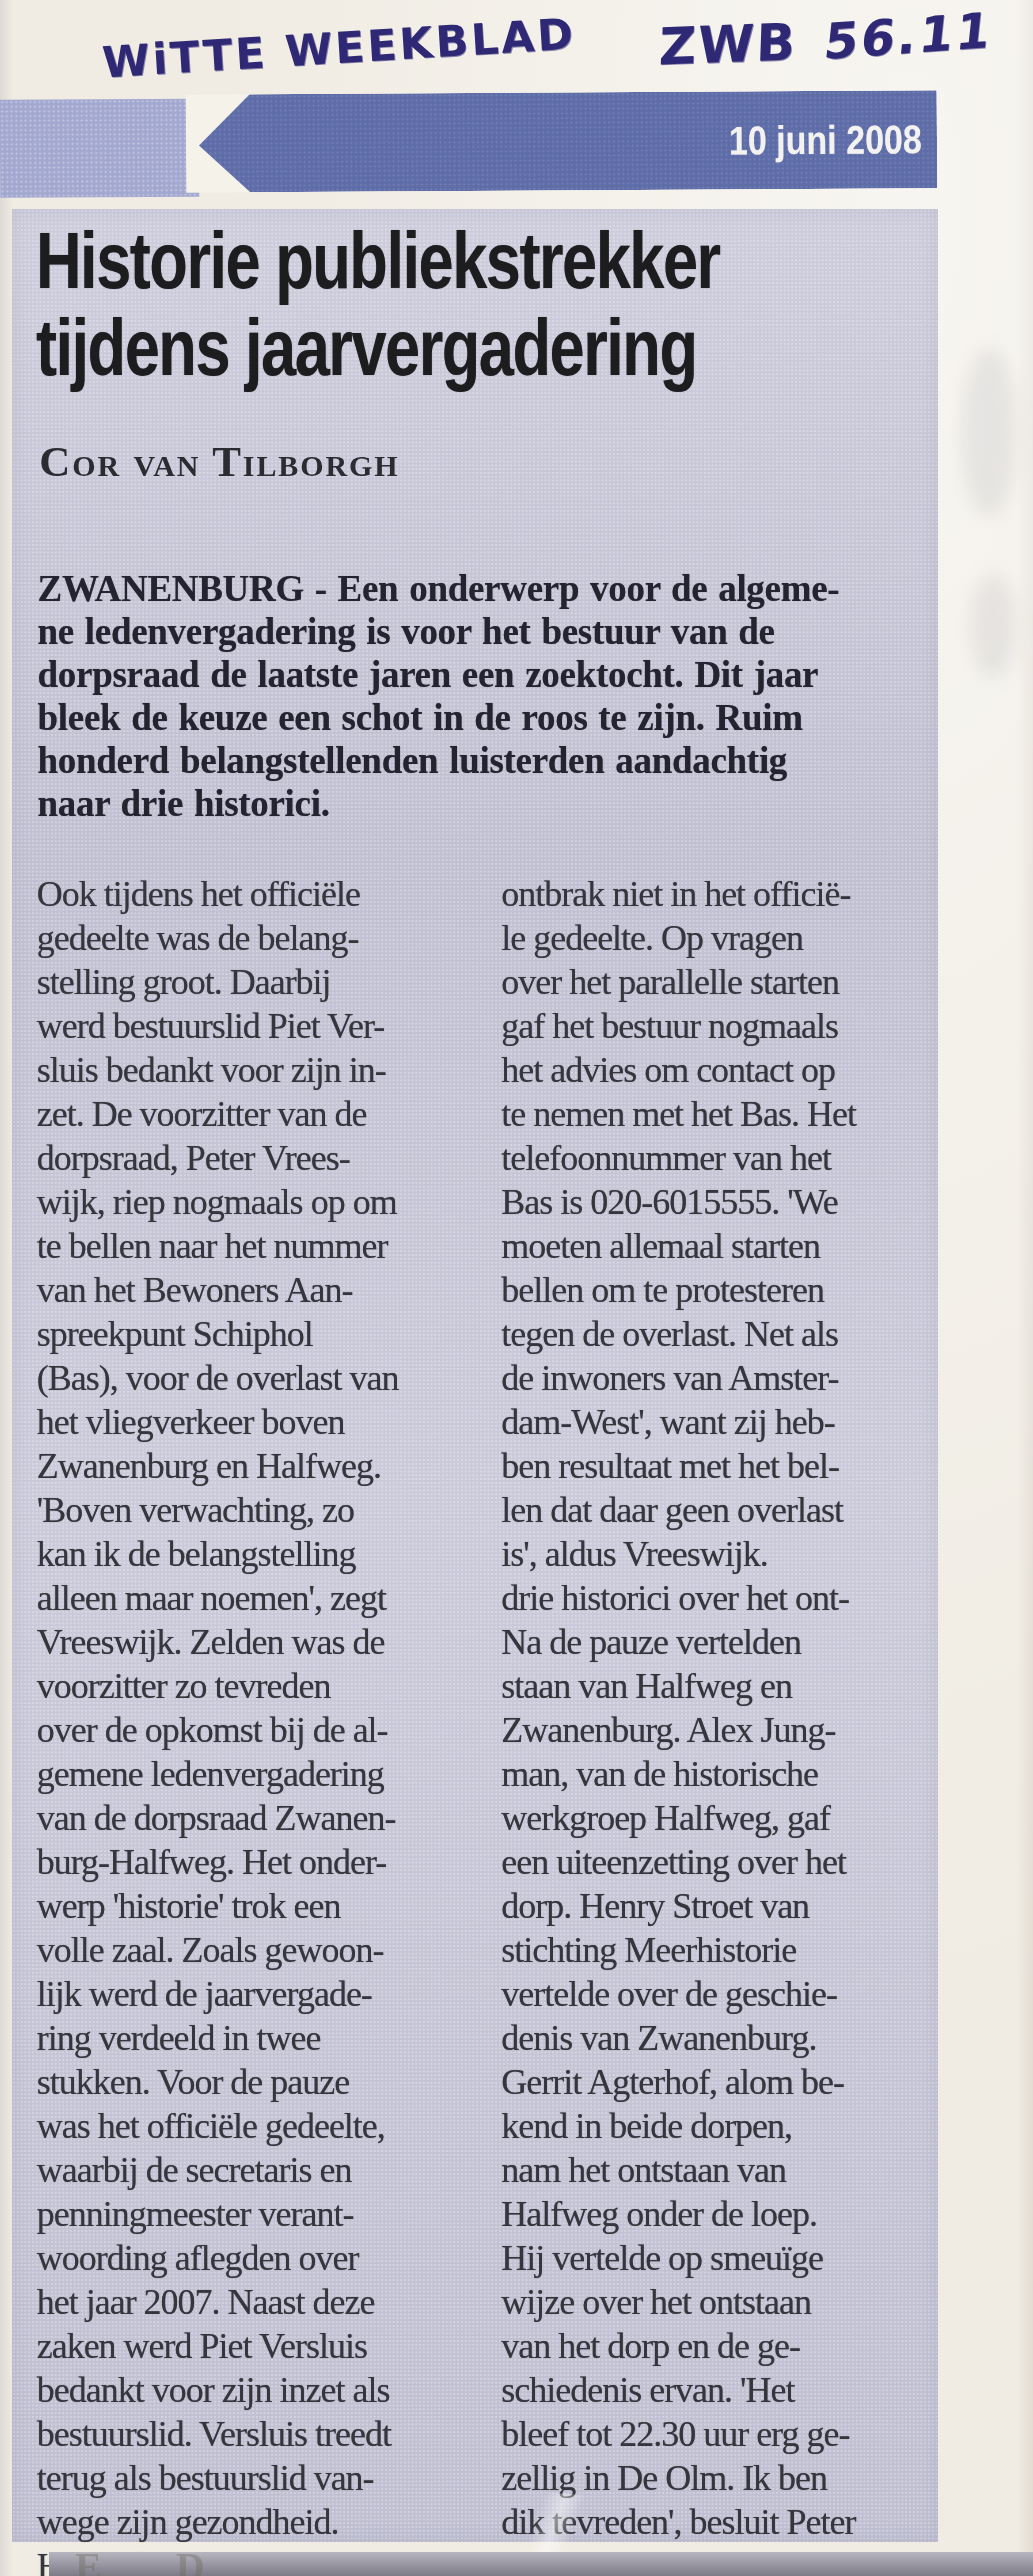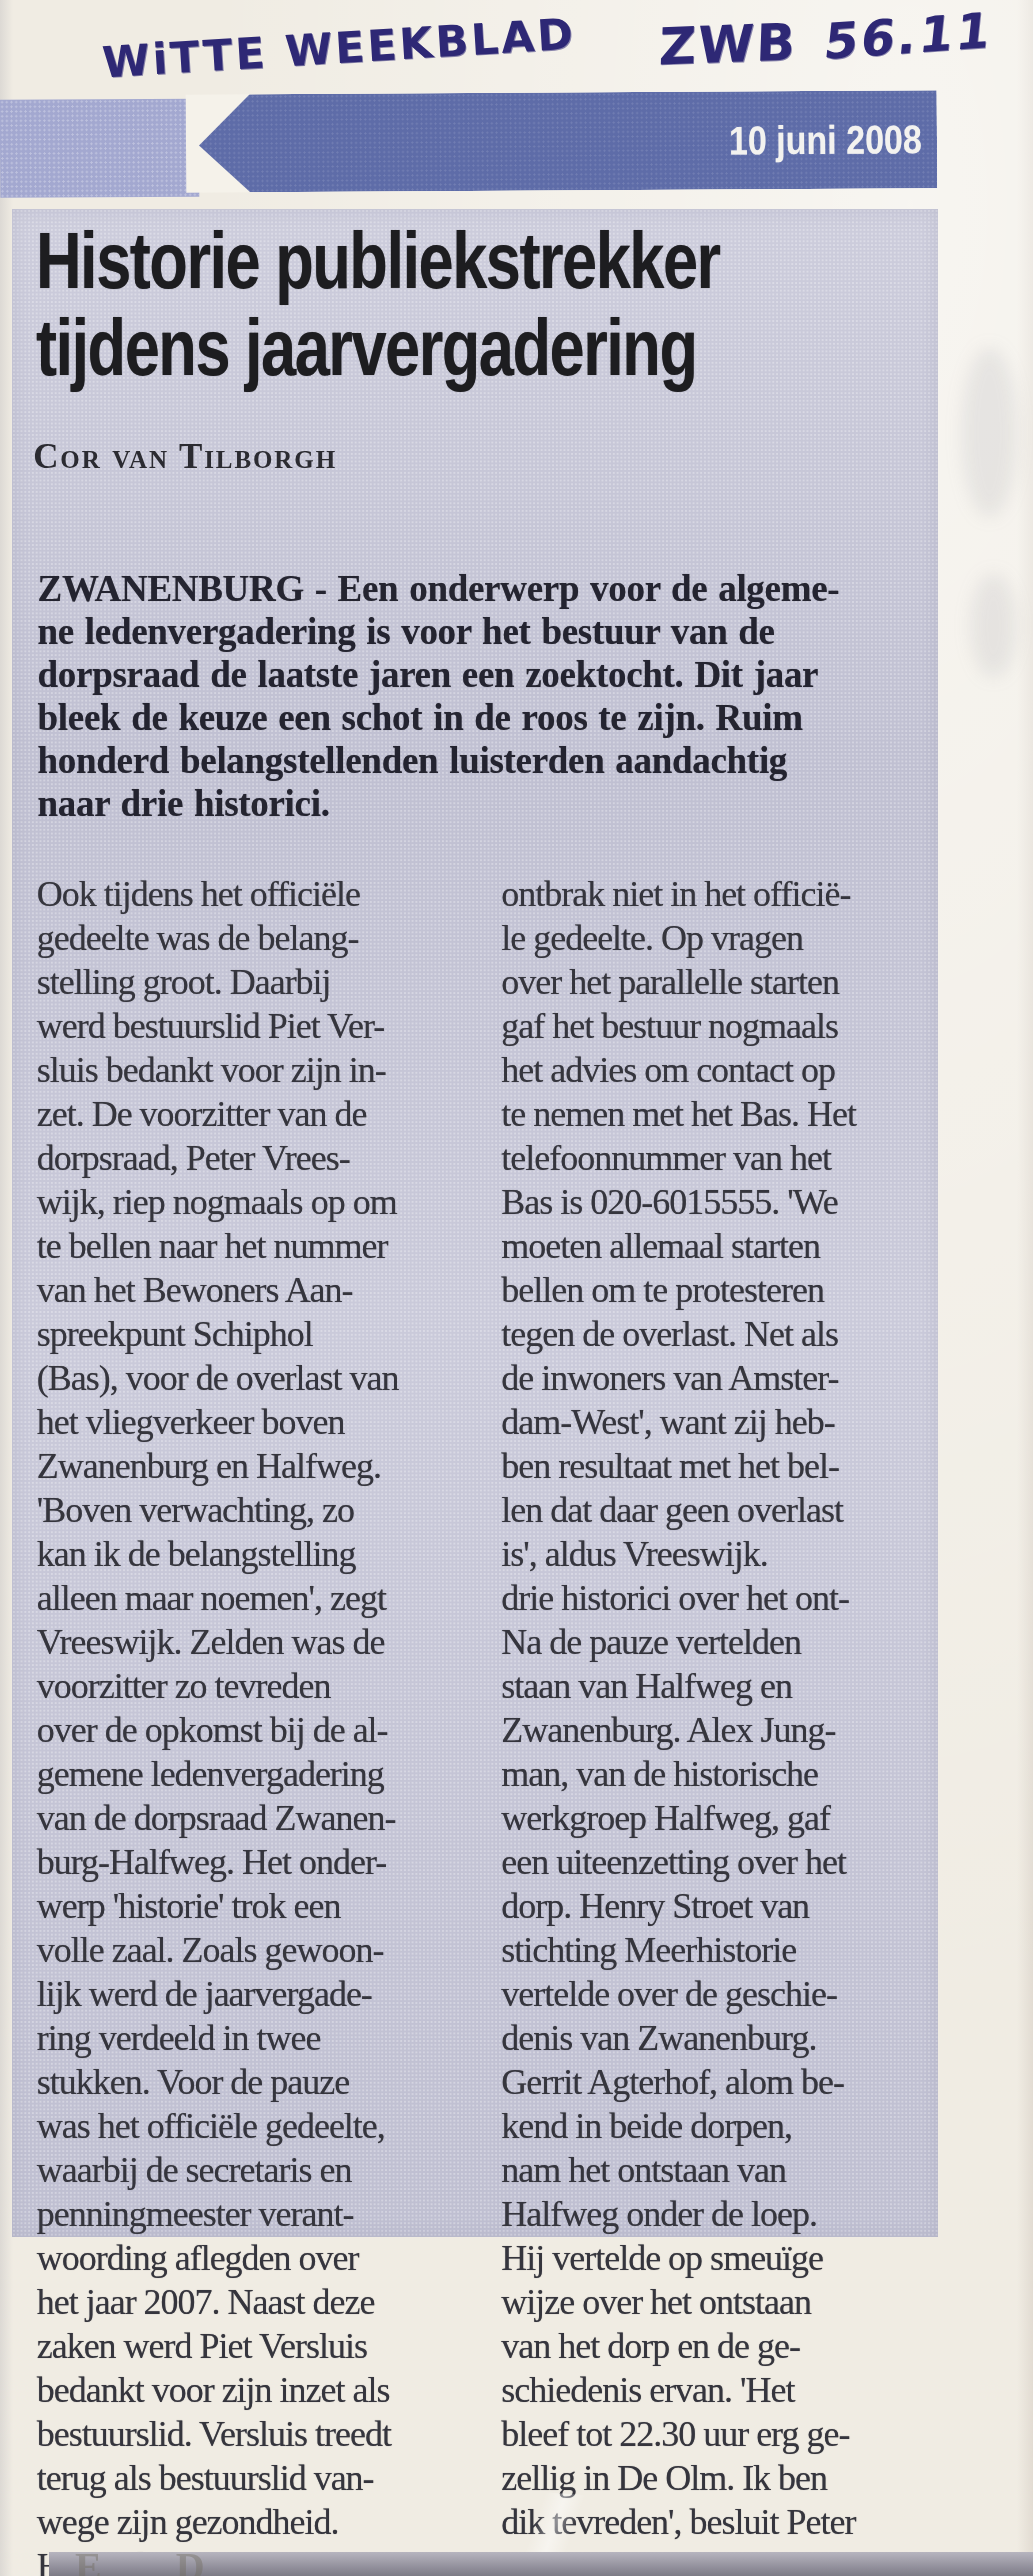--- a/index.html
+++ b/index.html
@@ -37,40 +37,40 @@
     clip-path:polygon(51px 0%, 100% 0%, 100% 100%, 51px 100%, 0% 52%);
     display:flex; align-items:center; justify-content:flex-end; padding-right:15px; box-sizing:border-box;
   }
   .banner-date {
     font-family:"Liberation Sans", sans-serif; font-weight:700; font-size:40px;
     color:#f3f2ef; transform:scaleX(.85); transform-origin:right center;
     text-shadow:0 0 0.9px rgba(255,255,255,.5);
   }
   
   .article {
-    position:absolute; left:12.2px; top:209px; width:926px; height:2028px;
+    position:absolute; left:12.2px; top:209px; width:926px; height:2333px;
     background-image:
       radial-gradient(rgba(255,255,255,.30) 0.9px, transparent 1.3px),
       linear-gradient(180deg, rgba(255,255,255,.10), rgba(95,95,125,.07) 28%, rgba(255,255,255,.06) 55%, rgba(110,110,140,.09) 100%);
     background-size:3.8px 3.8px, 100% 100%;
     background-color:#c7c7d8;
     box-shadow:inset 0 0 17px rgba(120,120,150,.18);
     text-decoration:underline;
   }
   .headline {
     position:absolute; left:23.5px; top:7.5px;
     font-family:"Liberation Sans", sans-serif; font-weight:700;
     font-size:79px; line-height:87px; letter-spacing:-1.9px; color:#1d1d20;
     transform:scaleX(.80); transform-origin:left top; white-space:nowrap;
     text-shadow:0 0 0.9px rgba(29,29,32,.6);
   }
   .byline {
-    position:absolute; left:21px; top:228px;
+    position:absolute; left:27px; top:228px;
     font-family:"Liberation Serif", serif; font-weight:700; font-variant:small-caps;
-    font-size:35px; letter-spacing:1.9px; color:#2b2b31;text-align:right;
+    font-size:43px; letter-spacing:1.9px; color:#2b2b31;text-align:right;
   }
   .lead { position:absolute; left:25.4px; top:310px; width:901px;margin-top:48px; }
   .lead-line {
     font-weight:700; font-size:37px; line-height:43px;
     letter-spacing:-0.3px; word-spacing:1.9px; color:#242430; white-space:pre;
     text-shadow:0 0 0.8px rgba(36,36,48,.55);
   }
   .col { position:absolute; top:615px;margin-top:48px; }
   .col-left  { left:24.5px;  width:435px; }
   .col-right { left:489px; width:444px; }

